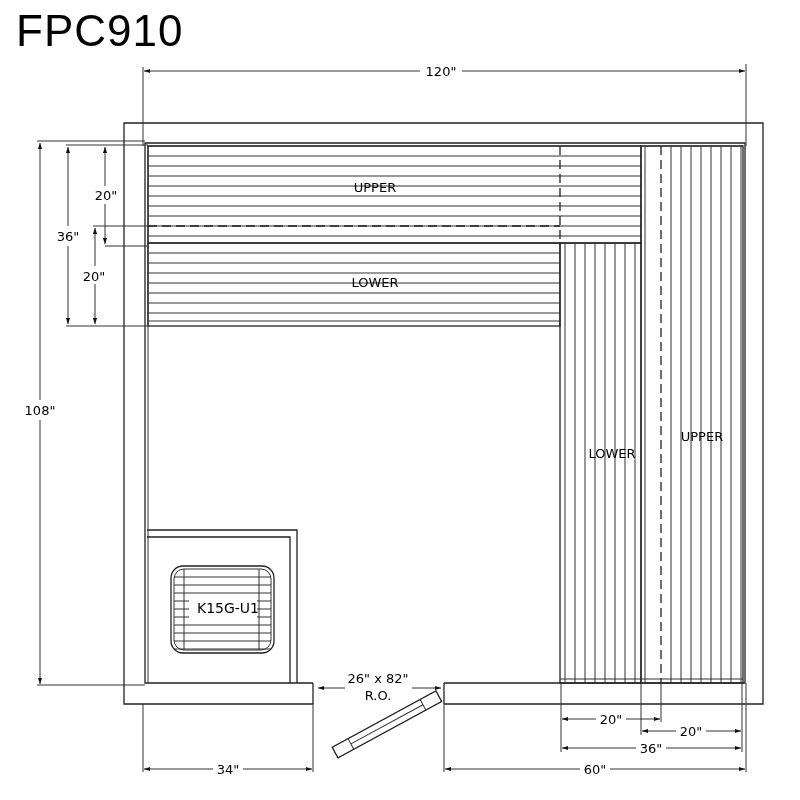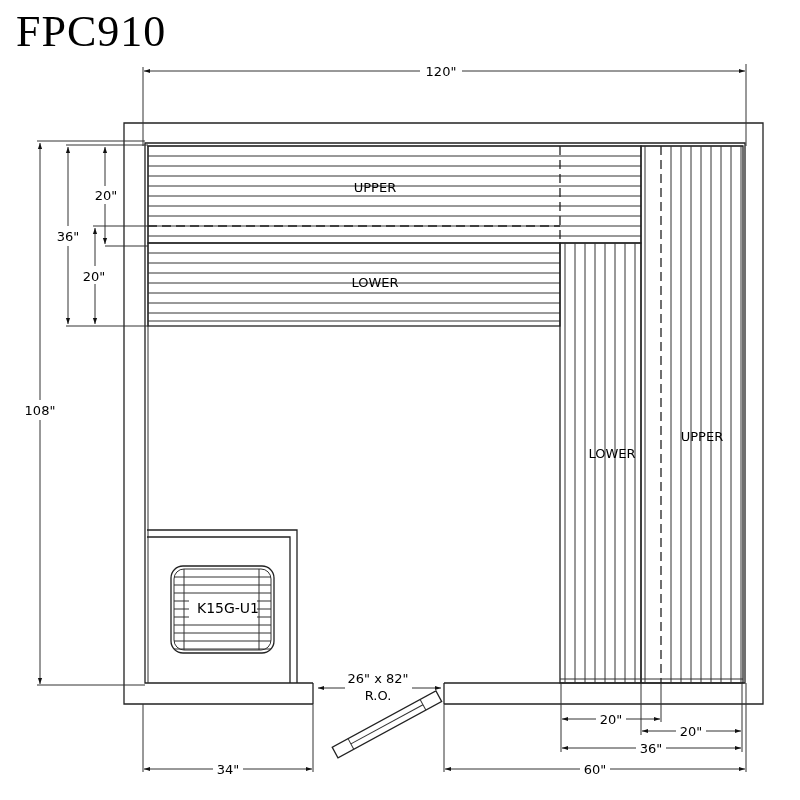--- a/index.html
+++ b/index.html
@@ -1,17 +1,17 @@
 <!DOCTYPE html>
 <html><head>
   <meta charset="utf-8">
   <style>
     html, body { margin:0; padding:0; background:#ffffff; }
     body { width:800px; height:800px; position:relative; overflow:hidden; font-family:"DejaVu Sans", sans-serif; }
-    #title { position:absolute; left:16px; top:6px; font-size:44px; color:#000; font-family:Liberation Serif, serif; letter-spacing:1px; }
+    #title { position:absolute; left:16px; top:6px; font-size:44px; color:#000; font-family:Liberation Sans, sans-serif; letter-spacing:1px; }
     svg { position:absolute; left:0; top:0; }
     svg text { font-family:"DejaVu Sans", sans-serif; font-size:13px; fill:#000; }
     .ln { stroke:#222; stroke-width:1.3; fill:none; }
     .thin { stroke:#333; stroke-width:1; fill:none; }
     .dash { stroke:#222; stroke-width:1.3; stroke-dasharray:9 5; fill:none; }
   </style>
 </head>
 <body>
 
 <div id="title">FPC910</div>

